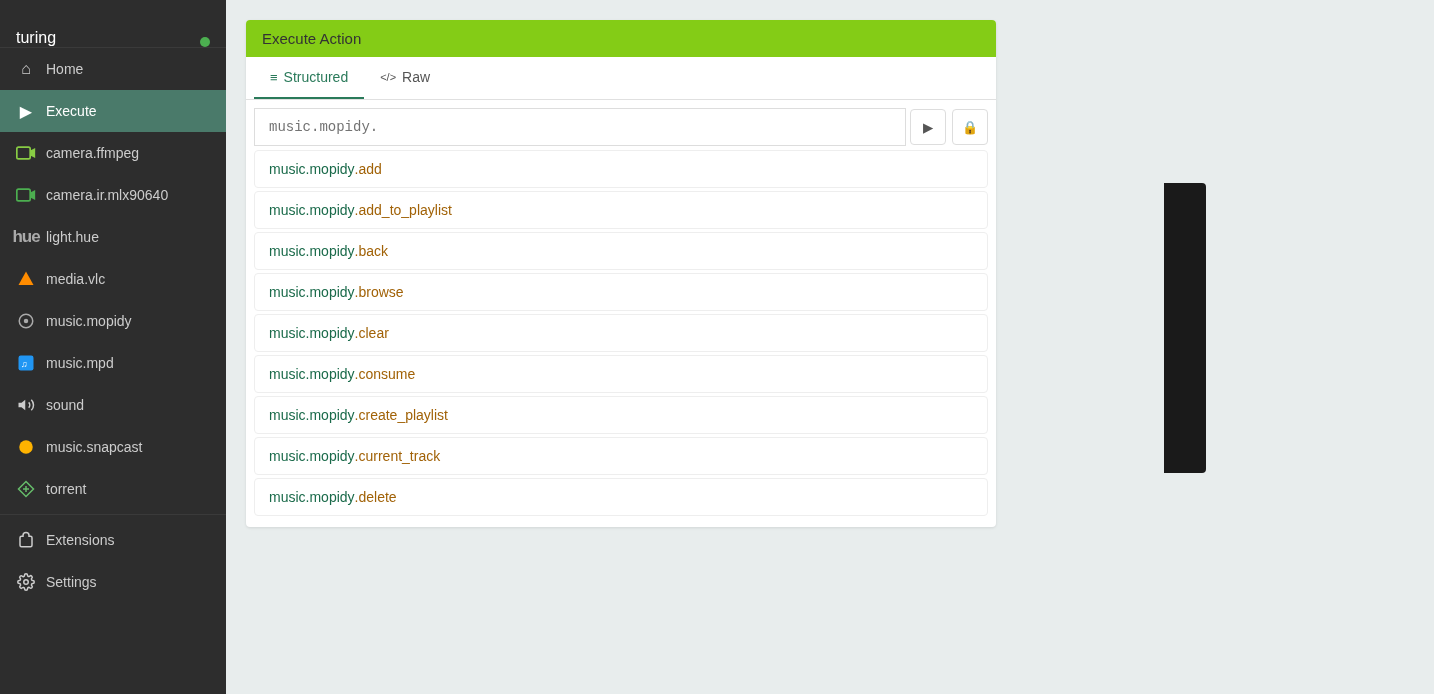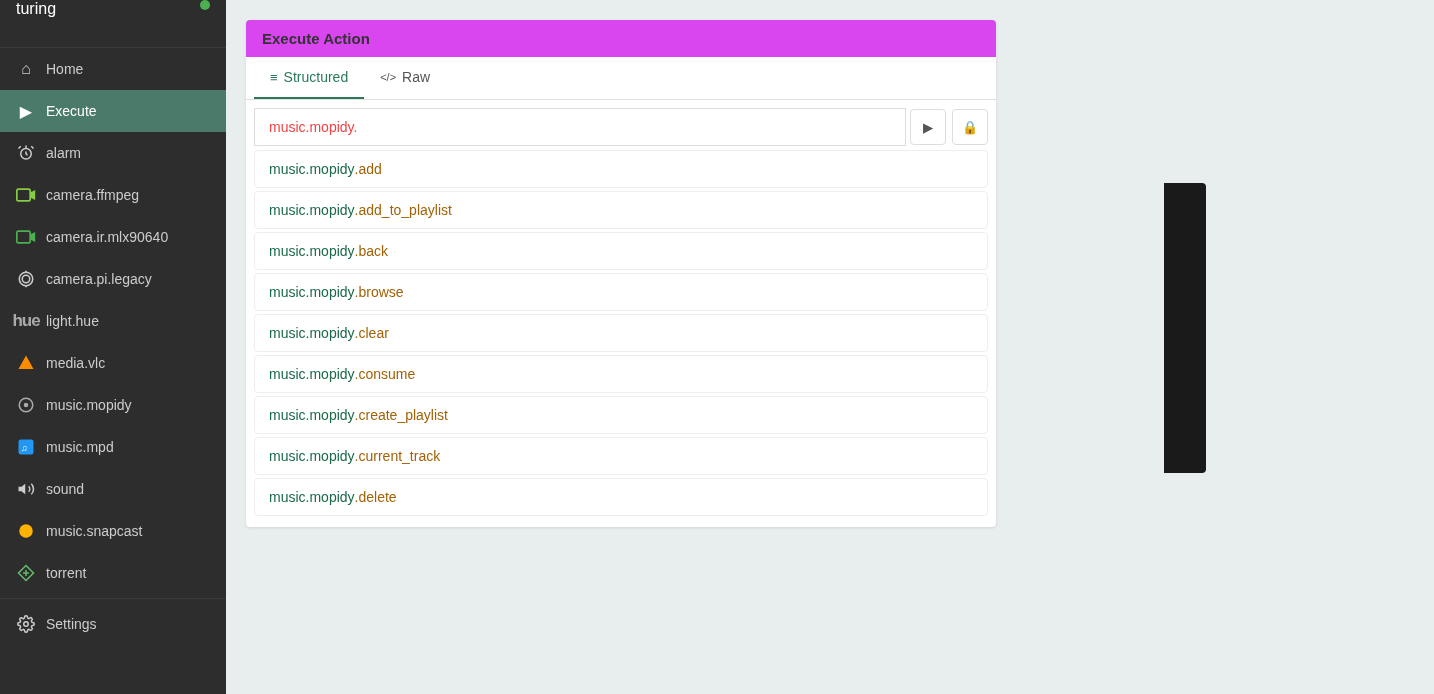--- a/index.html
+++ b/index.html
@@ -10,21 +10,21 @@
       width: 226px;
       background: #2d2d2d;
       display: flex;
       flex-direction: column;
       height: 100%;
       flex-shrink: 0;
     }
 
     .sidebar-header {
       display: flex;
-      align-items: flex-start;
+      align-items: flex-end;
       justify-content: space-between;
       padding: 0 16px;
       height: 48px;
       border-bottom: 1px solid #3a3a3a;
     }
 
     .sidebar-header-title {
       color: #ffffff;
       font-size: 16px;
       font-weight: 500;
@@ -86,25 +86,25 @@
 
     .execute-panel {
       background: #ffffff;
       border-radius: 4px;
       overflow: hidden;
       width: 750px;
       box-shadow: 0 1px 3px rgba(0,0,0,0.1);
     }
 
     .execute-panel-header {
-      background: #d946ef;
+      background: #84cc16;
       padding: 10px 16px;
       font-size: 15px;
       color: #333;
-      font-weight: 700;
+      font-weight: 400;
     }
 
     .execute-tabs {
       display: flex;
       border-bottom: 1px solid #e0e0e0;
       padding: 0 8px;
     }
 
     .execute-tab {
       display: flex;
@@ -137,22 +137,23 @@
       gap: 4px;
       margin-bottom: 4px;
     }
 
     .action-input {
       flex: 1;
       border: 1px solid #ddd;
       border-radius: 0;
       padding: 10px 14px;
       font-size: 14px;
-      color: #ef4444;
+      color: #737373;
       outline: none;
+      font-family: Liberation Mono, monospace;
     }
 
     .action-run-btn {
       width: 36px;
       height: 36px;
       background: transparent;
       border: 1px solid #ddd;
       border-radius: 4px;
       display: flex;
       align-items: center;
@@ -197,29 +198,20 @@
     <div class="sidebar-item">
       <div class="sidebar-item-icon">⌂</div>
       <span>Home</span>
     </div>
 
     <div class="sidebar-item active">
       <div class="sidebar-item-icon">▶</div>
       <span>Execute</span>
     </div>
 
-    <div class="sidebar-item">
-      <div class="sidebar-item-icon">
-        <svg width="18" height="18" viewBox="0 0 24 24" fill="none" stroke="#cccccc" stroke-width="2">
-          <circle cx="12" cy="13" r="7"></circle>
-          <path d="M5 3L2 6M22 6l-3-3M12 6V2M12 10v3l2 2"></path>
-        </svg>
-      </div>
-      <span>alarm</span>
-    </div>
 
     <div class="sidebar-item">
       <div class="sidebar-item-icon">
         <svg width="20" height="16" viewBox="0 0 24 18">
           <rect x="1" y="2" width="16" height="14" rx="2" fill="none" stroke="#88cc44" stroke-width="2"></rect>
           <polygon points="17,6 23,3 23,15 17,12" fill="#88cc44"></polygon>
         </svg>
       </div>
       <span>camera.ffmpeg</span>
     </div>
@@ -227,31 +219,20 @@
     <div class="sidebar-item">
       <div class="sidebar-item-icon">
         <svg width="20" height="16" viewBox="0 0 24 18">
           <rect x="1" y="2" width="16" height="14" rx="2" fill="none" stroke="#4caf50" stroke-width="2"></rect>
           <polygon points="17,6 23,3 23,15 17,12" fill="#4caf50"></polygon>
         </svg>
       </div>
       <span>camera.ir.mlx90640</span>
     </div>
 
-    <div class="sidebar-item">
-      <div class="sidebar-item-icon">
-        <svg width="18" height="18" viewBox="0 0 24 24" fill="none" stroke="#cccccc" stroke-width="2">
-          <circle cx="12" cy="12" r="5"></circle>
-          <circle cx="12" cy="12" r="9"></circle>
-          <line x1="12" y1="3" x2="12" y2="1"></line>
-          <line x1="12" y1="21" x2="12" y2="23"></line>
-        </svg>
-      </div>
-      <span>camera.pi.legacy</span>
-    </div>
 
     <div class="sidebar-item">
       <div class="sidebar-item-icon">
         <span style="font-size:17px;color:#aaa;font-weight:bold;letter-spacing:-1px;">hue</span>
       </div>
       <span>light.hue</span>
     </div>
 
     <div class="sidebar-item">
       <div class="sidebar-item-icon">
@@ -308,20 +289,28 @@
           <polygon points="12,2 22,12 12,22 2,12" fill="none" stroke="#66bb6a" stroke-width="2"></polygon>
           <line x1="12" y1="8" x2="12" y2="16"></line>
           <line x1="8" y1="12" x2="16" y2="12"></line>
         </svg>
       </div>
       <span>torrent</span>
     </div>
 
     <div class="sidebar-divider"></div>
 
+    <div class="sidebar-item">
+      <div class="sidebar-item-icon">
+        <svg width="18" height="18" viewBox="0 0 24 24" fill="none" stroke="#cccccc" stroke-width="2">
+          <path d="M12 2a4 4 0 0 1 4 4v1h2a2 2 0 0 1 2 2v10a2 2 0 0 1-2 2H6a2 2 0 0 1-2-2V9a2 2 0 0 1 2-2h2V6a4 4 0 0 1 4-4z"></path>
+        </svg>
+      </div>
+      <span>Extensions</span>
+    </div>
 
     <div class="sidebar-item">
       <div class="sidebar-item-icon">
         <svg width="18" height="18" viewBox="0 0 24 24" fill="none" stroke="#cccccc" stroke-width="2">
           <circle cx="12" cy="12" r="3"></circle>
           <path d="M19.4 15a1.65 1.65 0 0 0 .33 1.82l.06.06a2 2 0 0 1-2.83 2.83l-.06-.06a1.65 1.65 0 0 0-1.82-.33 1.65 1.65 0 0 0-1 1.51V21a2 2 0 0 1-4 0v-.09A1.65 1.65 0 0 0 9 19.4a1.65 1.65 0 0 0-1.82.33l-.06.06a2 2 0 0 1-2.83-2.83l.06-.06A1.65 1.65 0 0 0 4.68 15a1.65 1.65 0 0 0-1.51-1H3a2 2 0 0 1 0-4h.09A1.65 1.65 0 0 0 4.6 9a1.65 1.65 0 0 0-.33-1.82l-.06-.06a2 2 0 0 1 2.83-2.83l.06.06A1.65 1.65 0 0 0 9 4.68a1.65 1.65 0 0 0 1-1.51V3a2 2 0 0 1 4 0v.09a1.65 1.65 0 0 0 1 1.51 1.65 1.65 0 0 0 1.82-.33l.06-.06a2 2 0 0 1 2.83 2.83l-.06.06A1.65 1.65 0 0 0 19.4 9a1.65 1.65 0 0 0 1.51 1H21a2 2 0 0 1 0 4h-.09a1.65 1.65 0 0 0-1.51 1z"></path>
         </svg>
       </div>
       <span>Settings</span>
     </div>

